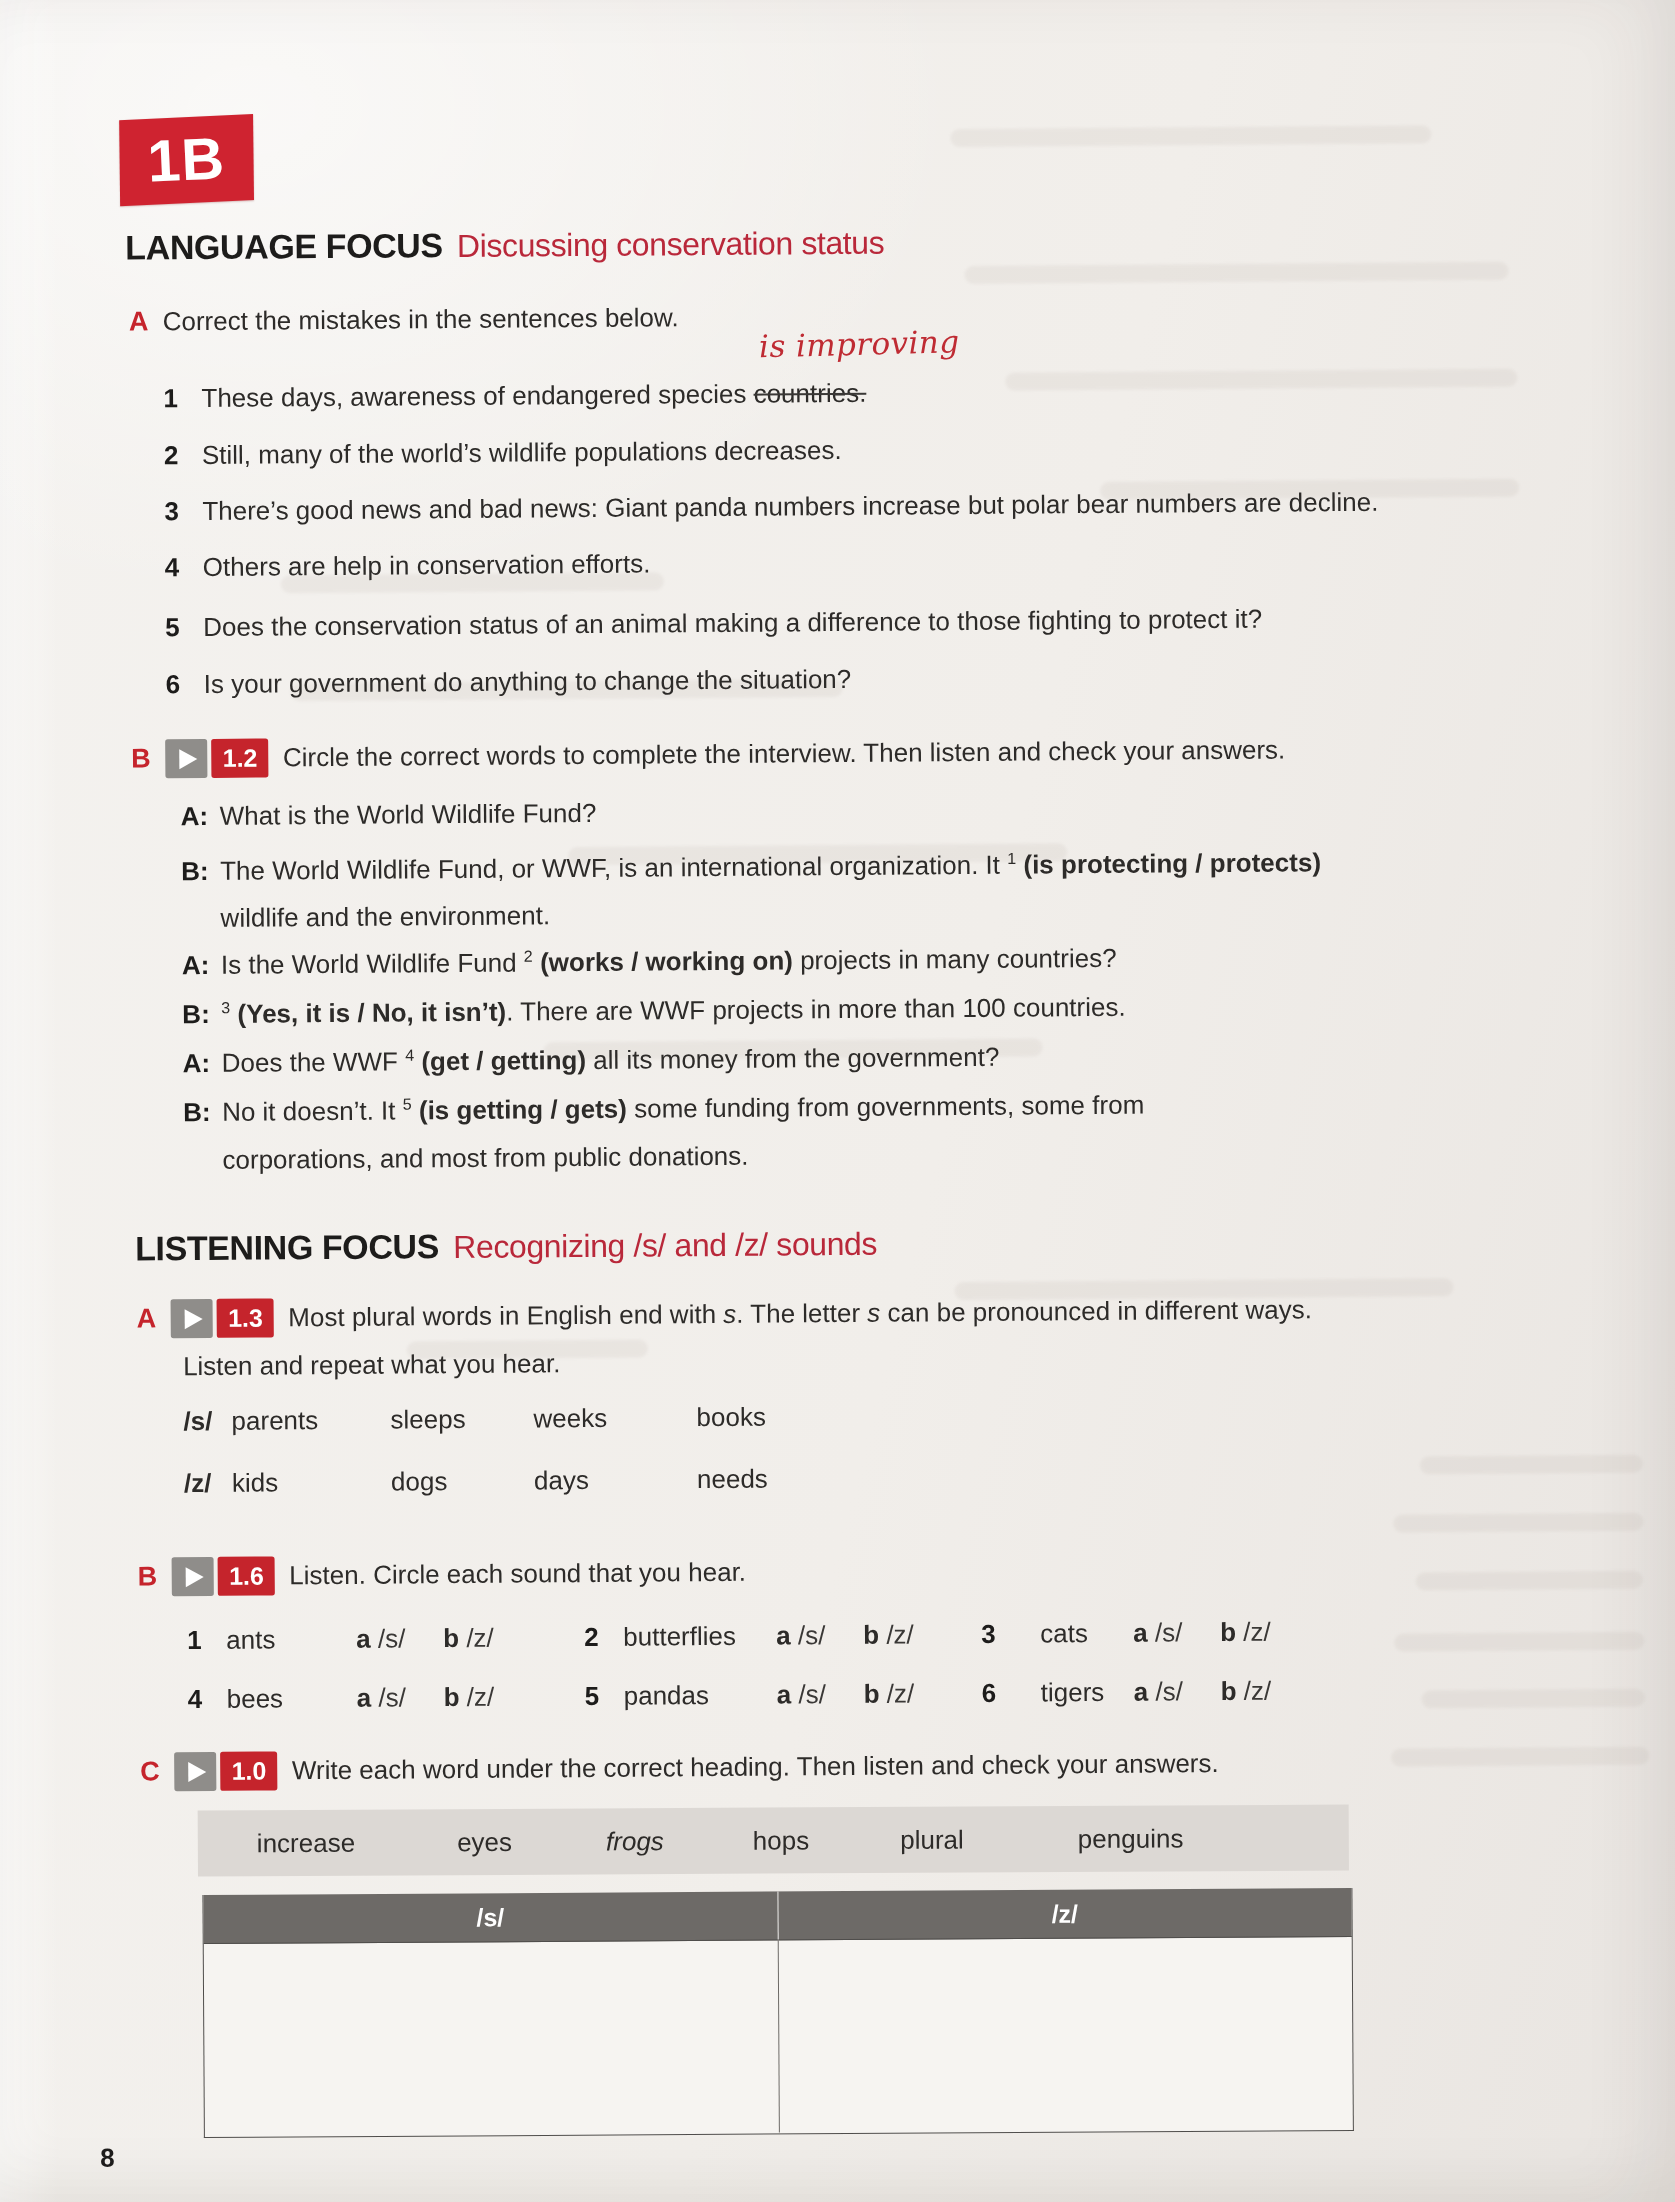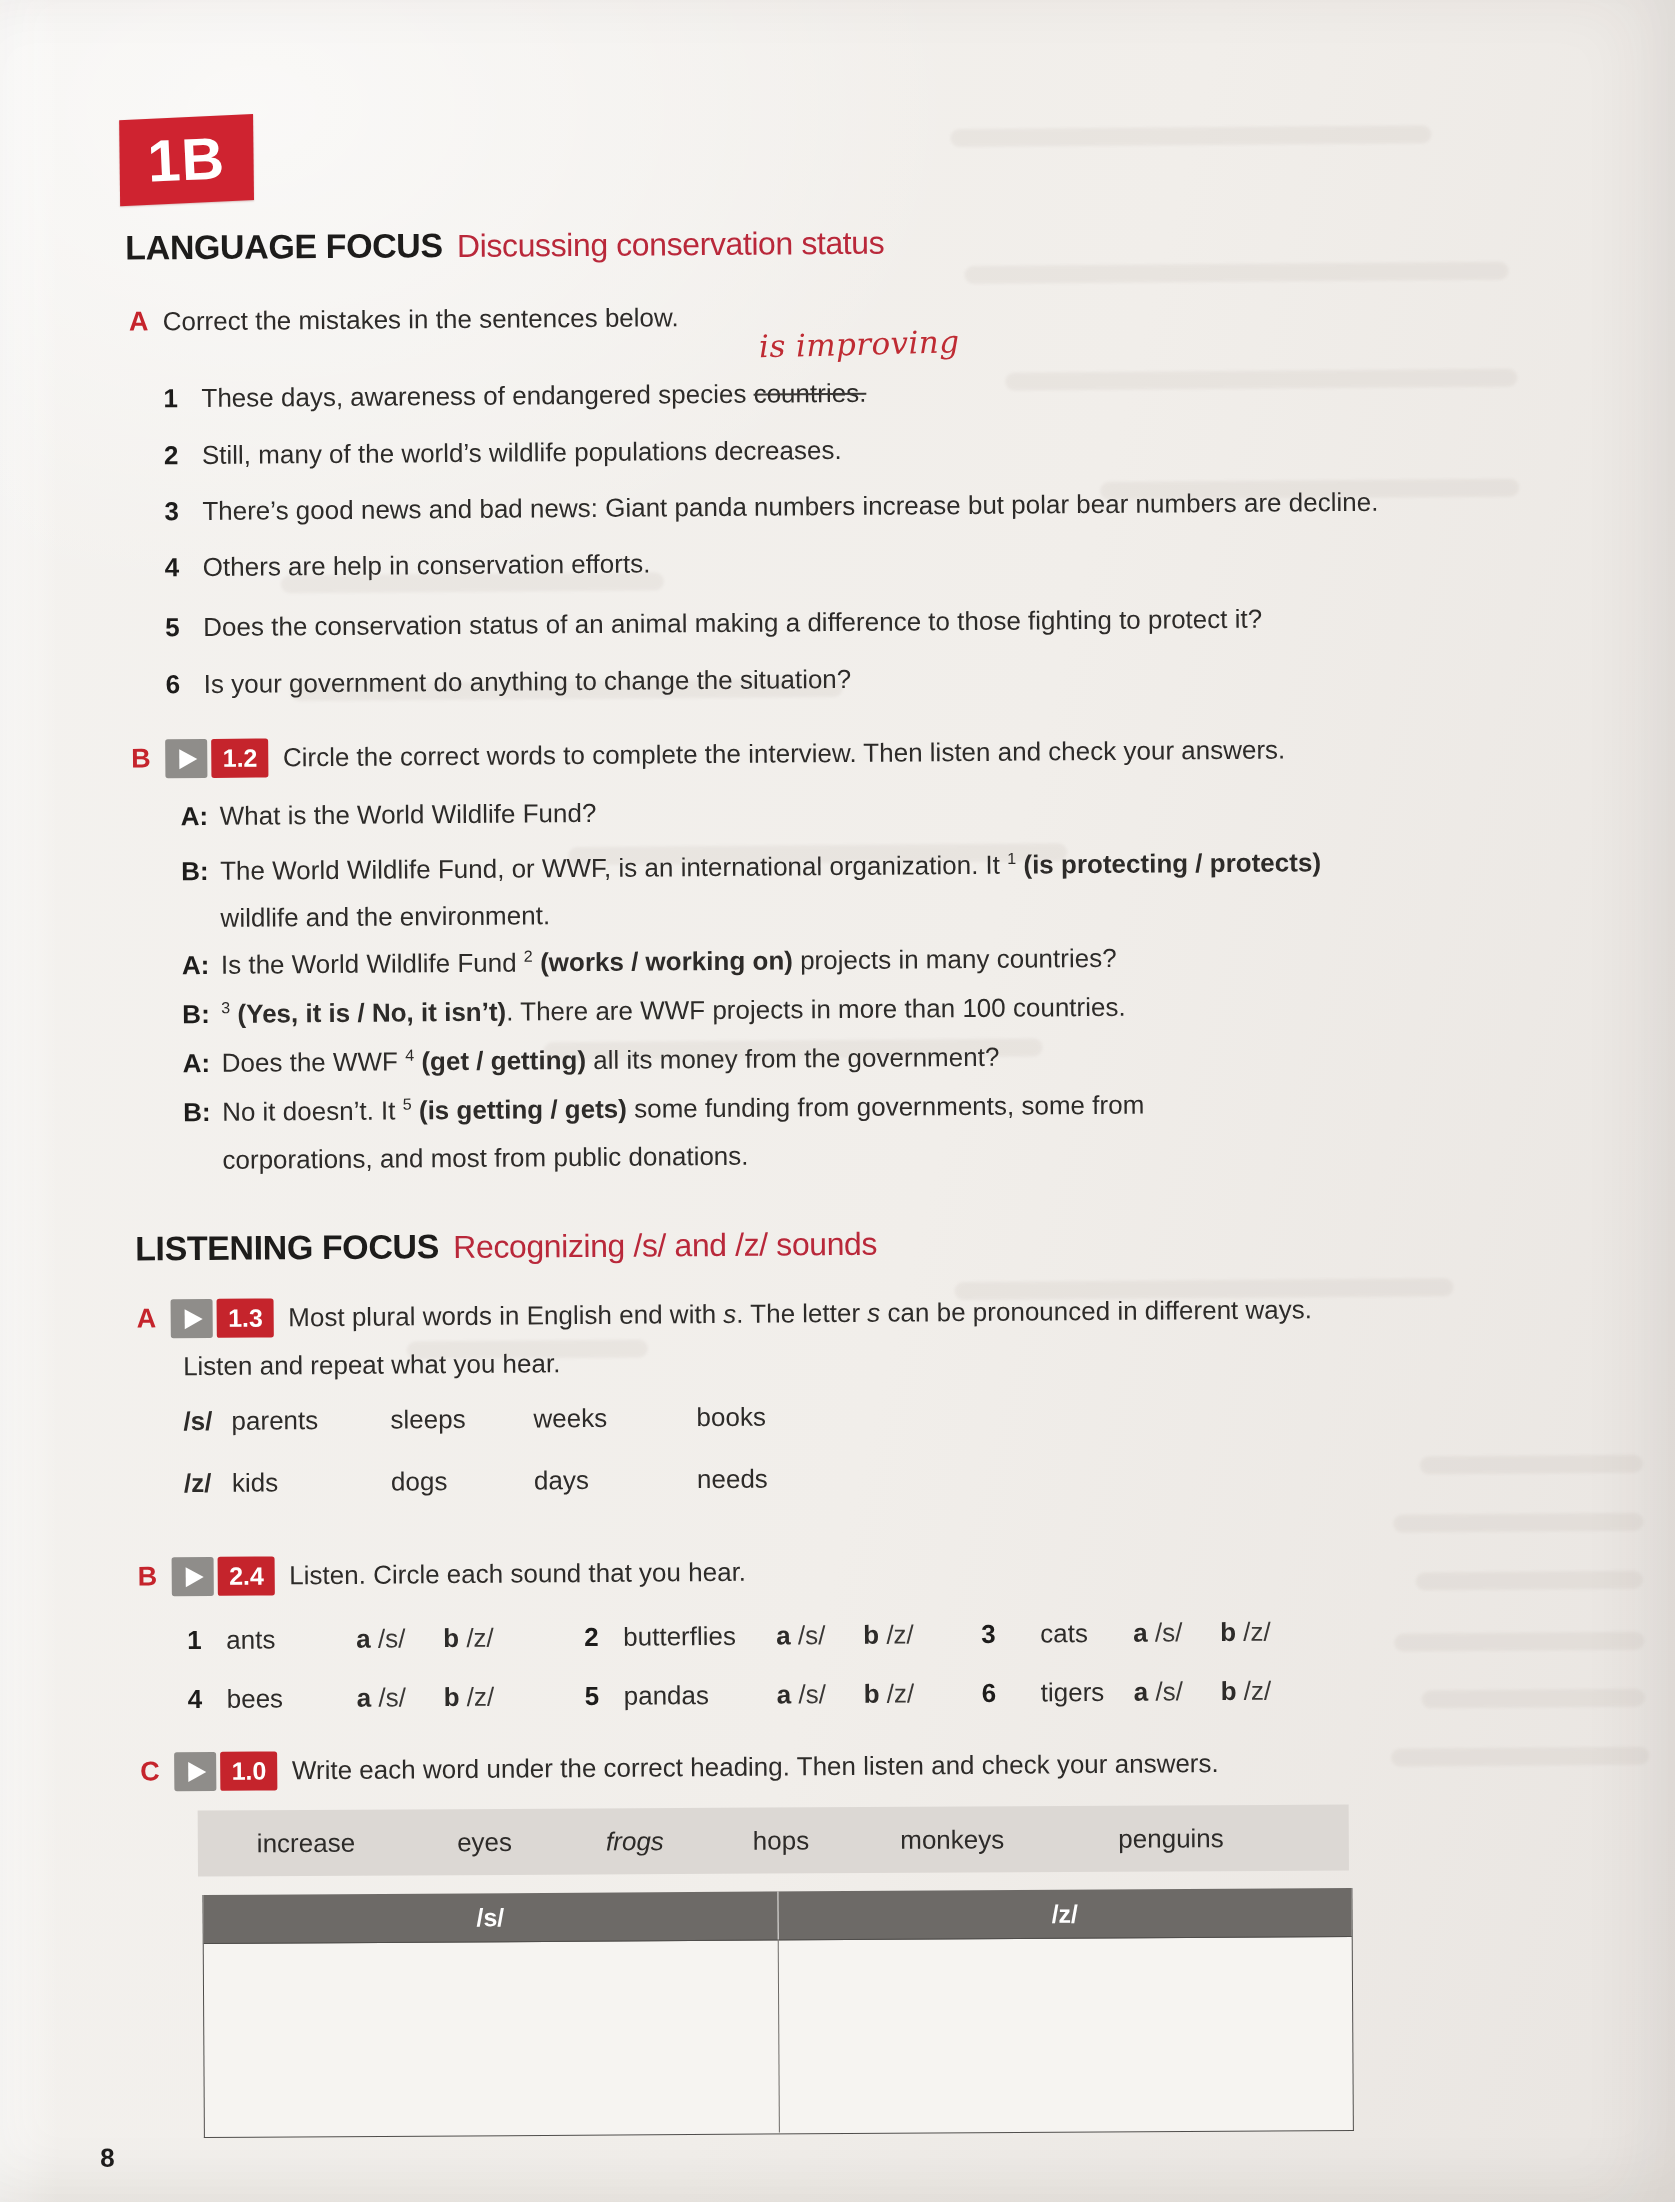--- a/index.html
+++ b/index.html
@@ -230,21 +230,21 @@
     <div class="srow" style="left:181px;top:1463px">
       <span class="slabel">/z/</span><span class="w1">kids</span><span class="w2">dogs</span><span class="w3">days</span><span>needs</span>
     </div>
 
     <div class="abs ex-row" style="left:134px;top:1552px">
       <span class="ex-label">B</span>
       <span class="audio">
         <span class="play">
             <span class="tri"></span>
           </span>
-        <span class="track">2.4</span>
+        <span class="track">1.6</span>
       </span>
       <span class="instr">Listen. Circle each sound that you hear.</span>
     </div>
 
     <div class="irow" style="left:183px;top:1620px">
       <span class="inum">1</span><span class="iw1">ants</span><span class="oa"><span class="ol">a</span> <span class="os">/s/</span></span><span class="ob1"><span class="ol">b</span> <span class="os">/z/</span></span><span class="inum">2</span><span class="iw2">butterflies</span><span class="oa"><span class="ol">a</span> <span class="os">/s/</span></span><span class="ob2"><span class="ol">b</span> <span class="os">/z/</span></span><span class="inum">3</span><span class="iw3">cats</span><span class="oa"><span class="ol">a</span> <span class="os">/s/</span></span><span class="ob3"><span class="ol">b</span> <span class="os">/z/</span></span>
     </div>
     <div class="irow" style="left:183px;top:1679px">
       <span class="inum">4</span><span class="iw1">bees</span><span class="oa"><span class="ol">a</span> <span class="os">/s/</span></span><span class="ob1"><span class="ol">b</span> <span class="os">/z/</span></span><span class="inum">5</span><span class="iw2">pandas</span><span class="oa"><span class="ol">a</span> <span class="os">/s/</span></span><span class="ob2"><span class="ol">b</span> <span class="os">/z/</span></span><span class="inum">6</span><span class="iw3">tigers</span><span class="oa"><span class="ol">a</span> <span class="os">/s/</span></span><span class="ob3"><span class="ol">b</span> <span class="os">/z/</span></span>
     </div>
@@ -258,21 +258,21 @@
         <span class="track">1.0</span>
       </span>
       <span class="instr">Write each word under the correct heading. Then listen and check your answers.</span>
     </div>
 
     <div class="band">
       <span class="m1">increase</span>
       <span class="m2">eyes</span>
       <span class="m3">frogs</span>
       <span class="m4">hops</span>
-      <span class="m5">monkeys</span>
+      <span class="m5">plural</span>
       <span>penguins</span>
     </div>
 
     <div class="sort-table">
       <div class="thead">
         <div class="th">/s/</div>
         <div class="th">/z/</div>
       </div>
       <div class="tbody">
         <div class="td"></div>

